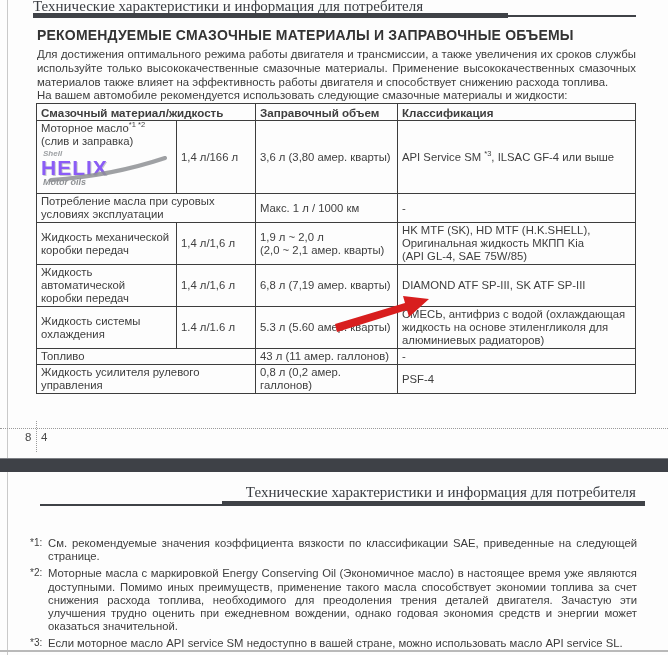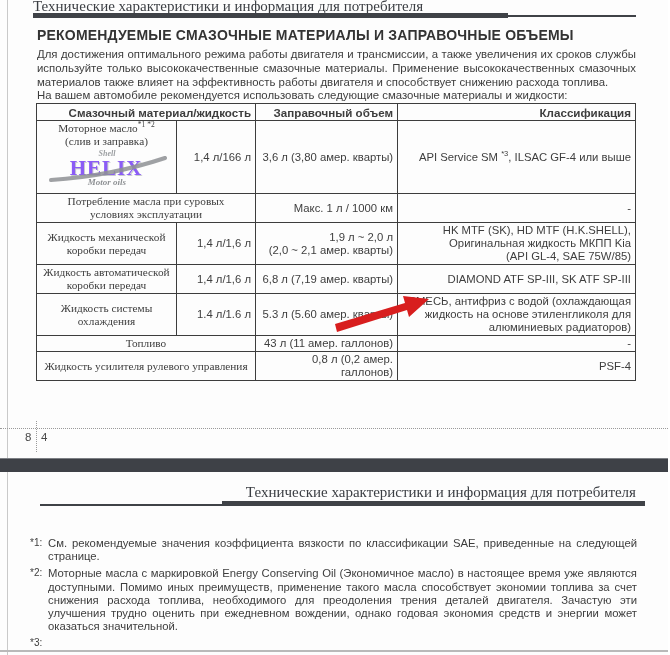--- a/index.html
+++ b/index.html
@@ -24,23 +24,23 @@
                  font-weight:bold;color:#333;letter-spacing:.2px;}
   .intro{position:absolute;left:37px;top:47px;width:599px;font-size:11.4px;line-height:14px;
          text-align:justify;color:#3d3d3d;}
   .table-intro{position:absolute;left:37px;top:89px;width:599px;font-size:11.4px;color:#3d3d3d;}
 
   
   table.spec{position:absolute;left:36px;top:103px;width:599px;border-collapse:collapse;
              table-layout:fixed;font-size:11.3px;color:#3e3e3e;}
   table.spec th,table.spec td{border:1.5px solid #3d3d3d;padding:1px 4px;line-height:13px;
              vertical-align:middle;overflow:hidden;}
-  table.spec th{font-weight:bold;text-align:right;font-size:11.6px;}
-  td.c{text-align:right;}
-  td.l{text-align:center;font-family:Liberation Serif, serif;}
+  table.spec th{font-weight:bold;text-align:left;font-size:11.6px;}
+  td.c{text-align:left;}
+  td.l{text-align:left;}
   .pre{white-space:pre-line;}
   sup{font-size:7.5px;vertical-align:super;line-height:0;}
 
   
   .helix{position:relative;width:130px;height:42px;margin-top:2px;}
   .helix .brand{font-size:8px;font-weight:bold;font-style:italic;color:#9da0a3;line-height:8px;margin-left:2px;}
   .helix .word{font-size:21px;font-weight:bold;color:#8b5cf6;letter-spacing:1px;line-height:20px;
                text-shadow:1px 1px 0 #c9cccd;}
   .helix .tag{font-size:9px;font-weight:bold;font-style:italic;color:#8e9194;line-height:9px;margin-left:2px;}
   .helix svg{position:absolute;left:0;top:6px;pointer-events:none;}
@@ -182,15 +182,16 @@
     <div class="fn">
       <span class="fn-marker">*1:</span>
       <span>См. рекомендуемые значения коэффициента вязкости по классификации SAE, приведенные на следующей странице.</span>
     </div>
     <div class="fn">
       <span class="fn-marker">*2:</span>
       <span>Моторные масла с маркировкой Energy Conserving Oil (Экономичное масло) в настоящее время уже являются доступными. Помимо иных преимуществ, применение такого масла способствует экономии топлива за счет снижения расхода топлива, необходимого для преодоления трения деталей двигателя. Зачастую эти улучшения трудно оценить при ежедневном вождении, однако годовая экономия средств и энергии может оказаться значительной.</span>
     </div>
     <div class="fn">
       <span class="fn-marker">*3:</span>
+      <span>Если моторное масло API service SM недоступно в вашей стране, можно использовать масло API service SL.</span>
     </div>
   </div>
 </div>
 
 </body></html>

